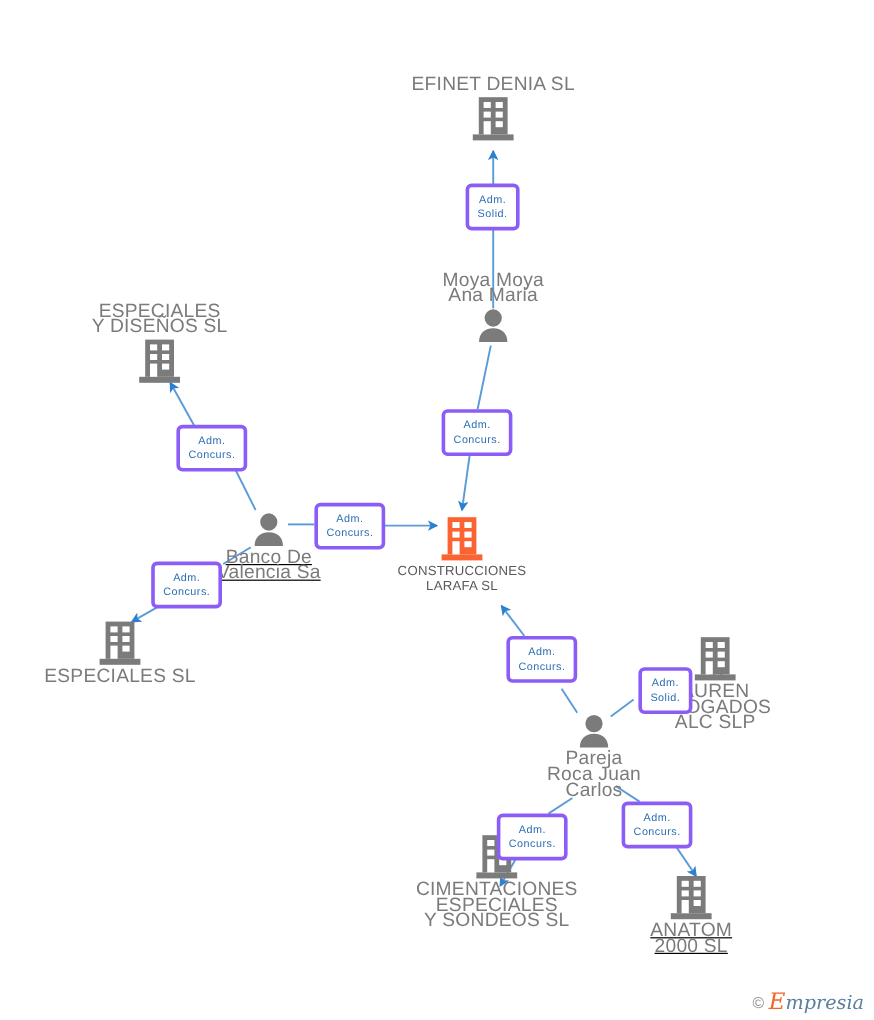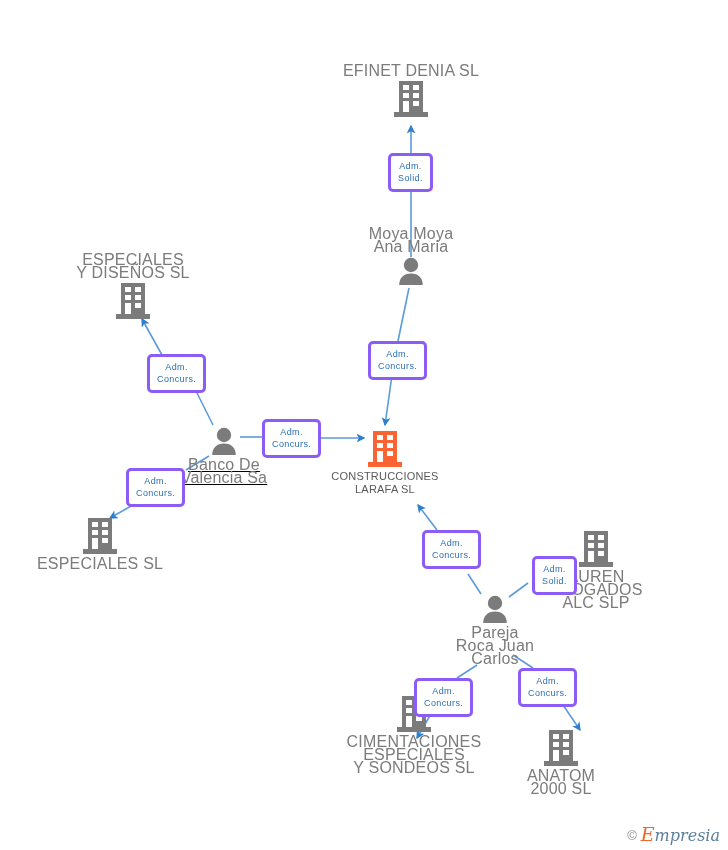--- a/index.html
+++ b/index.html
@@ -305,21 +305,21 @@
           <rect x="10" y="21" width="6" height="11"></rect>
           <rect x="20" y="21" width="6" height="5"></rect>
         </g>
       </svg>
     </span>
     <span class="label">CIMENTACIONES
 ESPECIALES
 Y SONDEOS SL</span>
   </div>
 
-  <div class="node" style="left:561px; top:729px;">
+  <div class="node" style="left:576px; top:729px;text-decoration:underline;">
     <span class="glyph">
       <svg width="36" height="38" viewBox="0 0 36 38">
         <g fill="#7b7b7b">
           <rect x="6" y="1" width="24" height="31"></rect>
           <rect x="1" y="32" width="34" height="5"></rect>
         </g>
         <g fill="#ffffff">
           <rect x="10" y="5" width="6" height="5"></rect>
           <rect x="20" y="5" width="6" height="5"></rect>
           <rect x="10" y="13" width="6" height="5"></rect>

